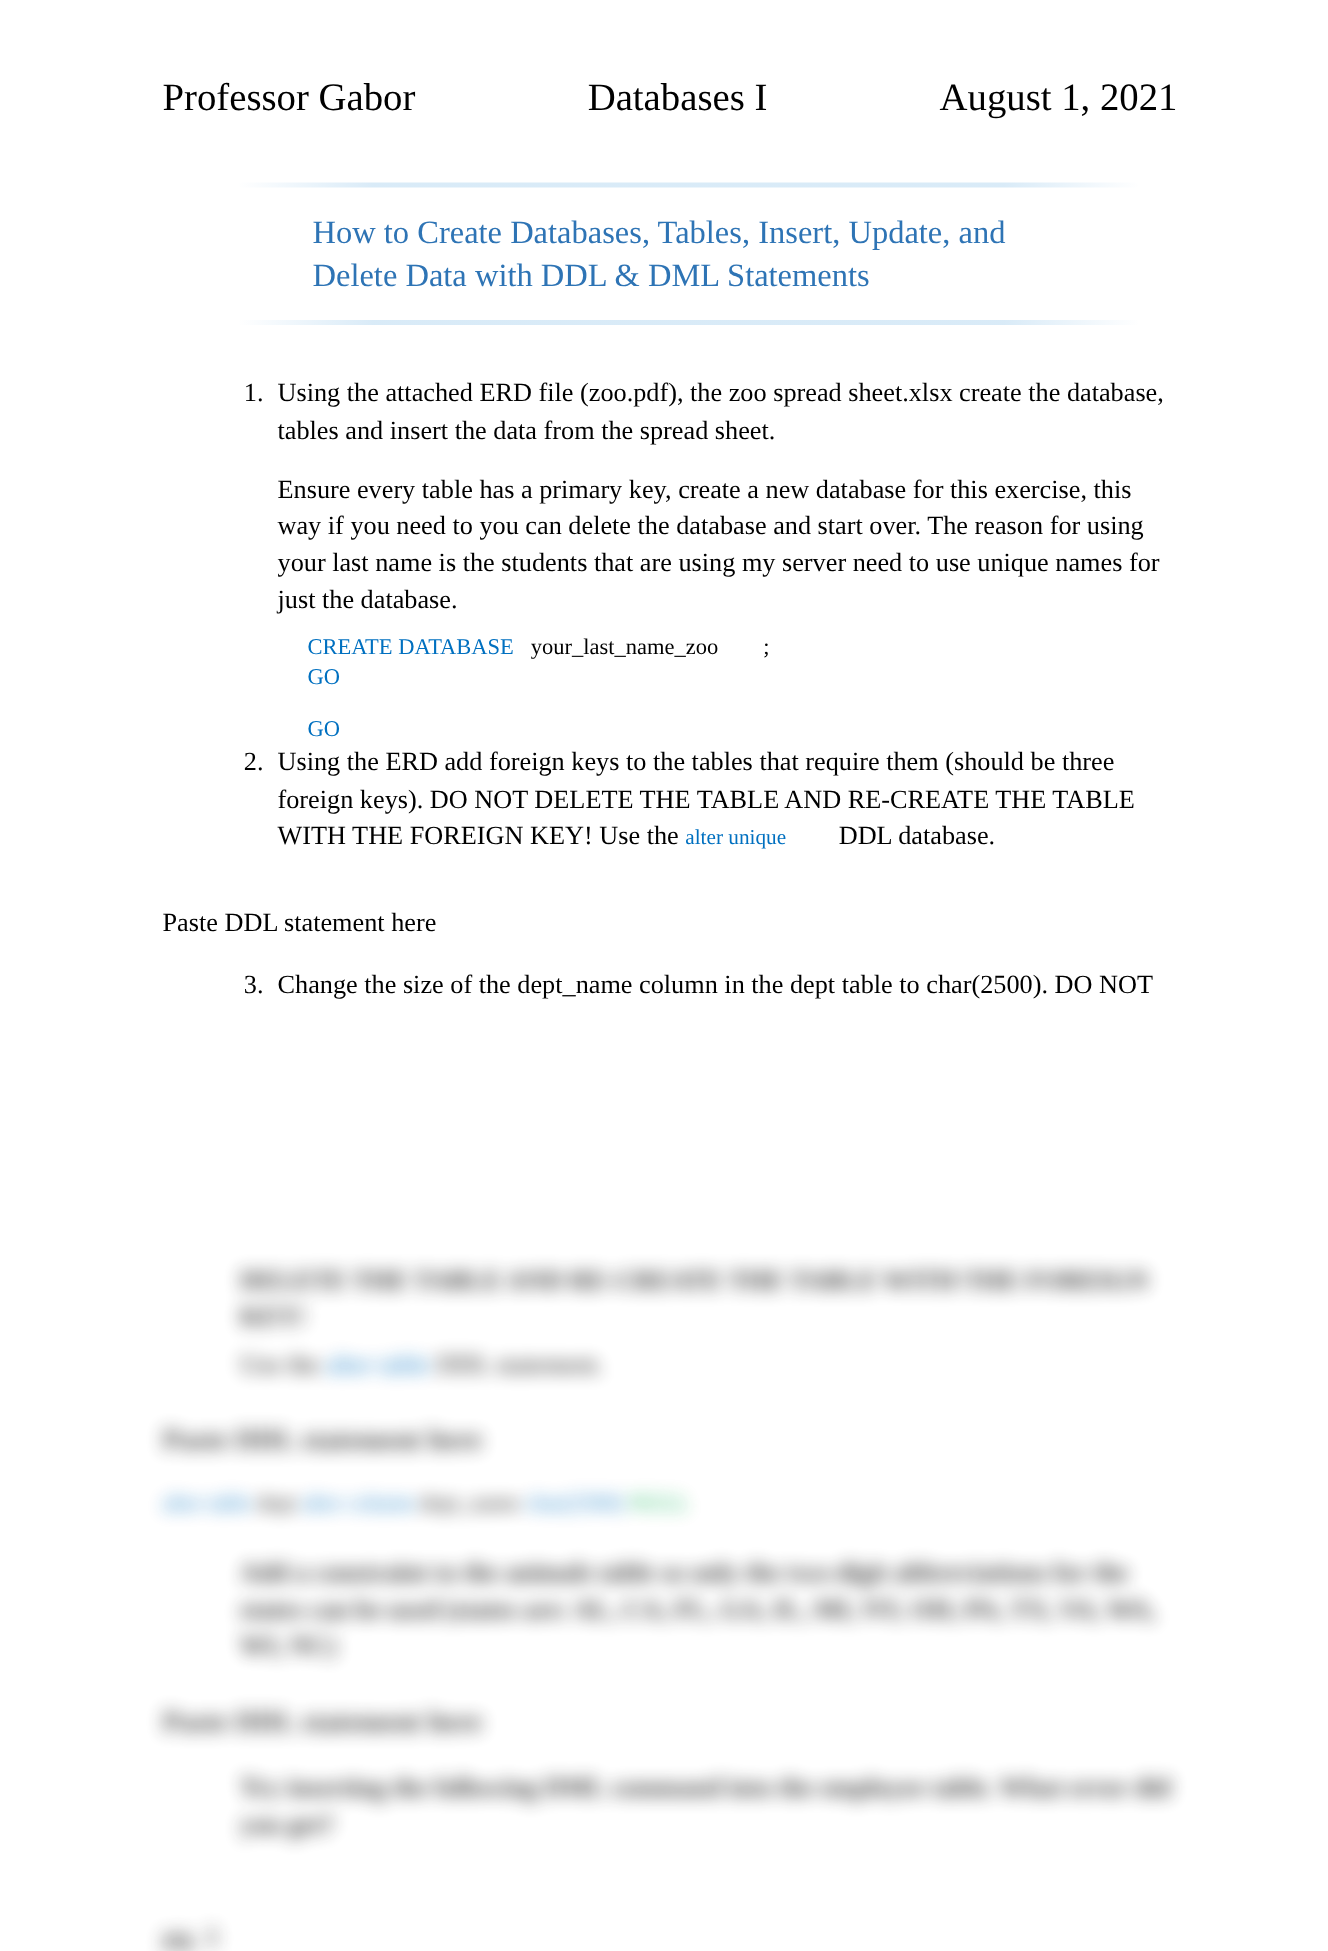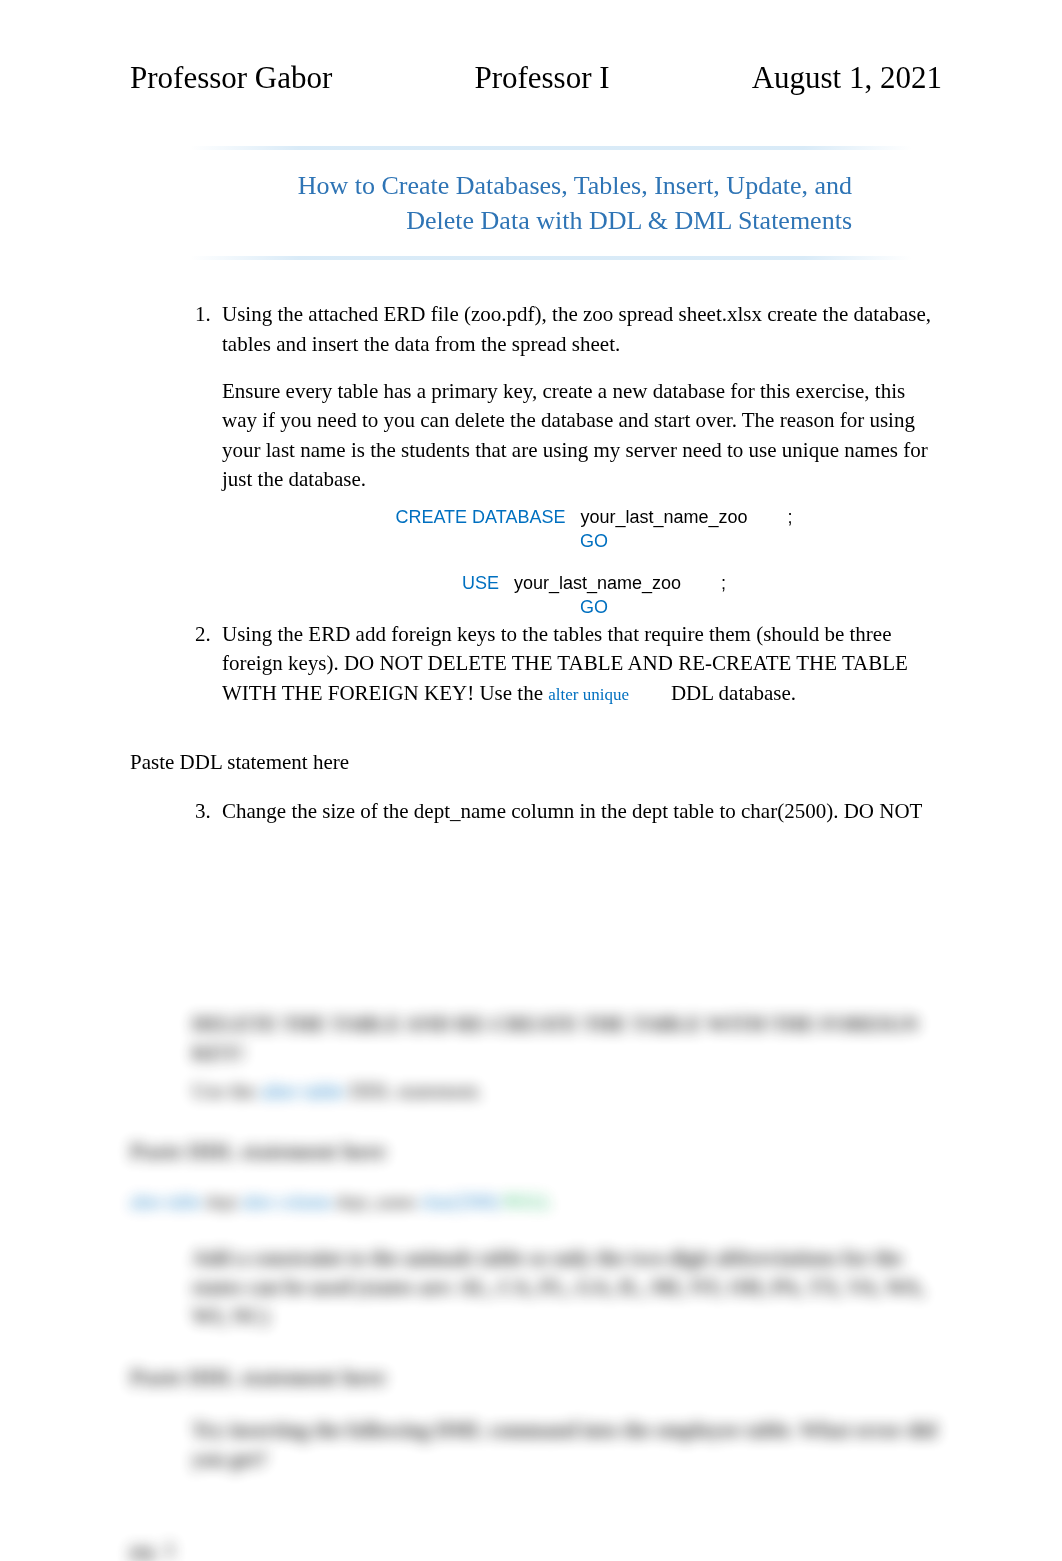--- a/index.html
+++ b/index.html
@@ -26,43 +26,42 @@
     .header span { display: inline-block; }
     .title-block {
       margin: 0 30px 40px 60px;
     }
     .title-rule {
       height: 4px;
       background: linear-gradient(to right, rgba(0,119,204,0) 0%, rgba(0,119,204,0.15) 15%, rgba(0,119,204,0.15) 85%, rgba(0,119,204,0) 100%);
       border-radius: 2px;
     }
     .title-text {
-      text-align: right;
+      text-align: left;
       color: #2e74b5;
       font-size: 26px;
       line-height: 1.35;
       padding: 18px 60px;
     }
     .content { font-size: 21px; color: #000; line-height: 1.4; }
     ol.numbered {
       list-style: decimal;
       margin-left: 86px;
       padding-left: 0;
     }
     ol.numbered > li {
       padding-left: 6px;
       margin-bottom: 10px;
     }
     .code-block {
-      font-family: Liberation Sans, sans-serif;
+      font-family: Liberation Serif, serif;
       font-size: 18px;
       margin-left: 116px;
       margin-top: 0;
       line-height: 1.35;
-      text-align: center;
     }
     .kw { color: #0070c0; }
     .plain-para { margin-top: 40px; margin-bottom: 20px; }
     .alter-inline { color: #0070c0; font-size: 17px; vertical-align: baseline; }
     
     .fade-overlay {
       position: absolute;
       left: 0; right: 0;
       top: 860px;
       height: 60px;
@@ -88,21 +87,21 @@
     .blur-green { color: #00b050; }
     .blur-indent { padding-left: 62px; }
     .blur-pg { font-weight:700; font-size:22px; color:#444; margin-top:60px; }
   </style>
 </head>
 <body>
 
 <div class="page">
   <div class="header">
     <span>Professor Gabor</span>
-    <span>Professor I</span>
+    <span>Databases I</span>
     <span>August 1, 2021</span>
   </div>
 
   <div class="title-block">
     <div class="title-rule"></div>
     <div class="title-text">How to Create Databases, Tables, Insert, Update, and Delete Data with DDL &amp; DML Statements</div>
     <div class="title-rule"></div>
   </div>
 
   <div class="content">
@@ -116,24 +115,20 @@
 
     <div class="code-block">
       <div>
         <span class="kw">CREATE DATABASE</span>
         <span>&nbsp;&nbsp;</span><span>your_last_name_zoo</span><span>&nbsp;&nbsp;&nbsp;&nbsp;&nbsp;&nbsp;&nbsp;&nbsp;</span><span>;</span>
       </div>
       <div>
         <span class="kw">GO</span>
       </div>
       <div style="height:18px"></div>
-      <div>
-        <span class="kw">USE</span>
-        <span>&nbsp;&nbsp;</span><span>your_last_name_zoo</span><span>&nbsp;&nbsp;&nbsp;&nbsp;&nbsp;&nbsp;&nbsp;&nbsp;</span><span>;</span>
-      </div>
       <div>
         <span class="kw">GO</span>
       </div>
     </div>
 
 
     <ol class="numbered" start="2">
       <li>
         <span>Using the ERD add foreign keys to the tables that require them (should be three foreign keys). DO NOT DELETE THE TABLE AND RE-CREATE THE TABLE WITH THE FOREIGN KEY! Use the </span><span class="alter-inline">alter unique</span><span>&nbsp;&nbsp;&nbsp;&nbsp;&nbsp;&nbsp;&nbsp;</span><span> DDL database.</span>
       </li>

